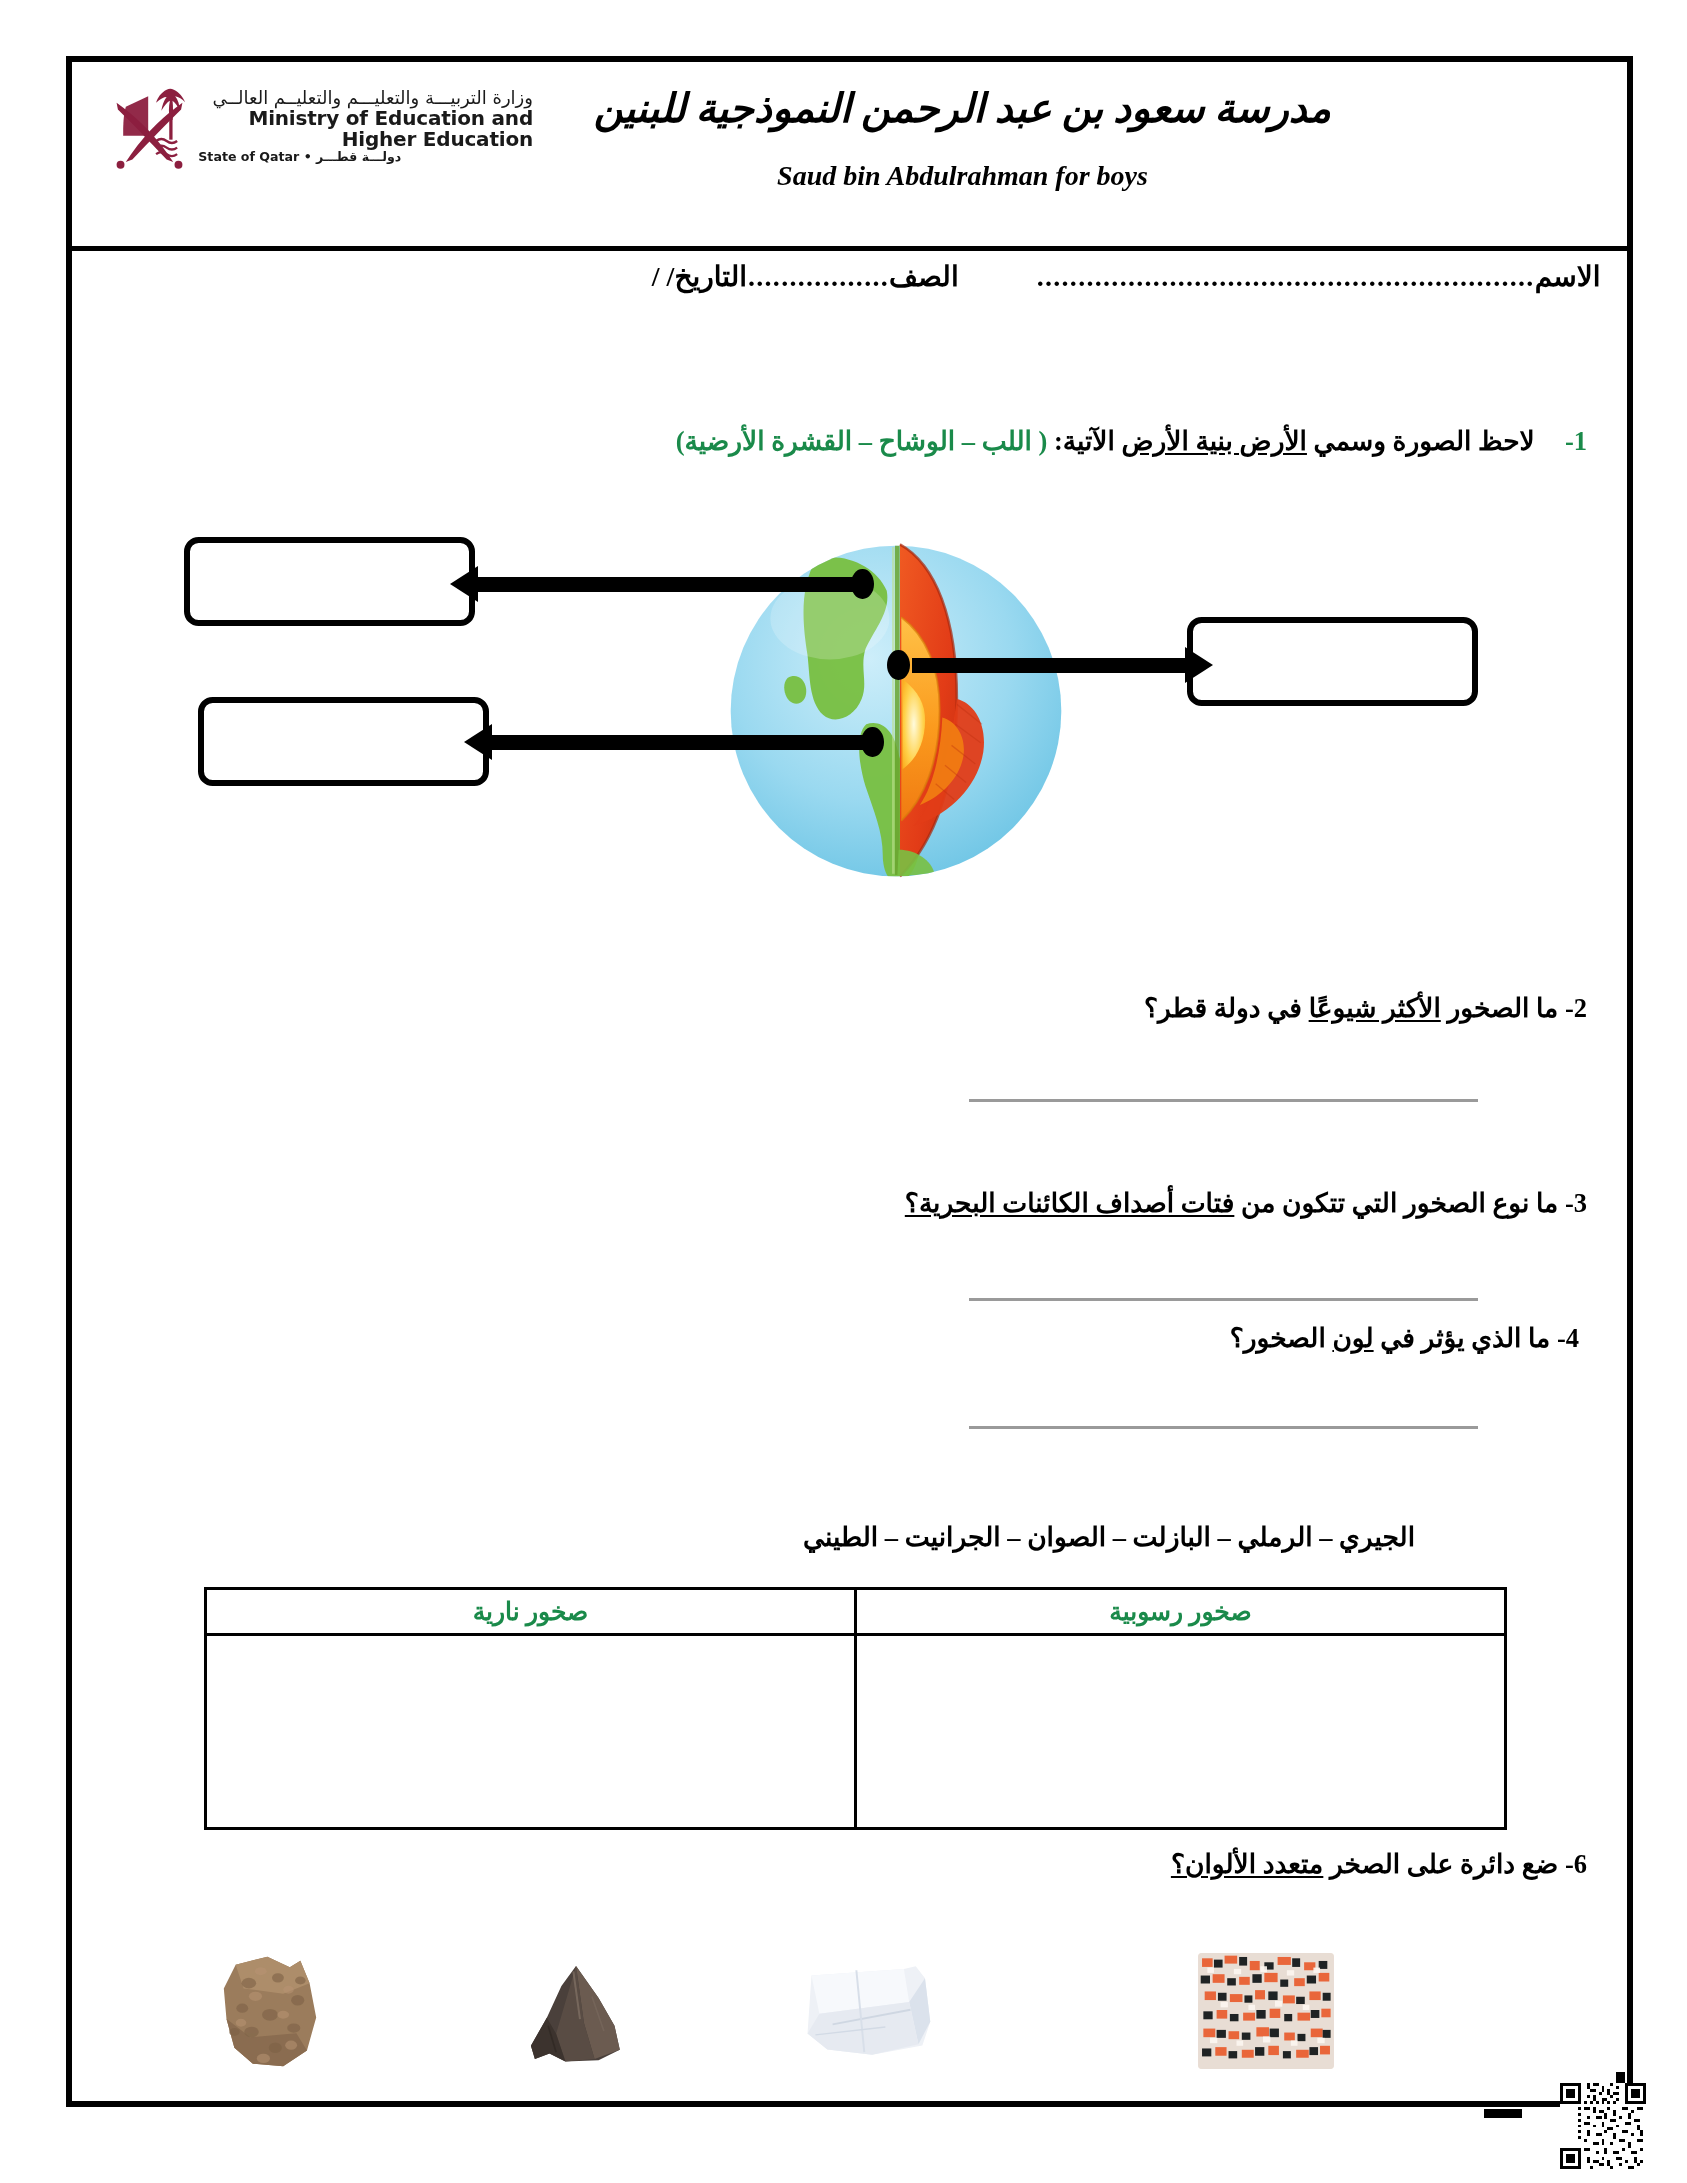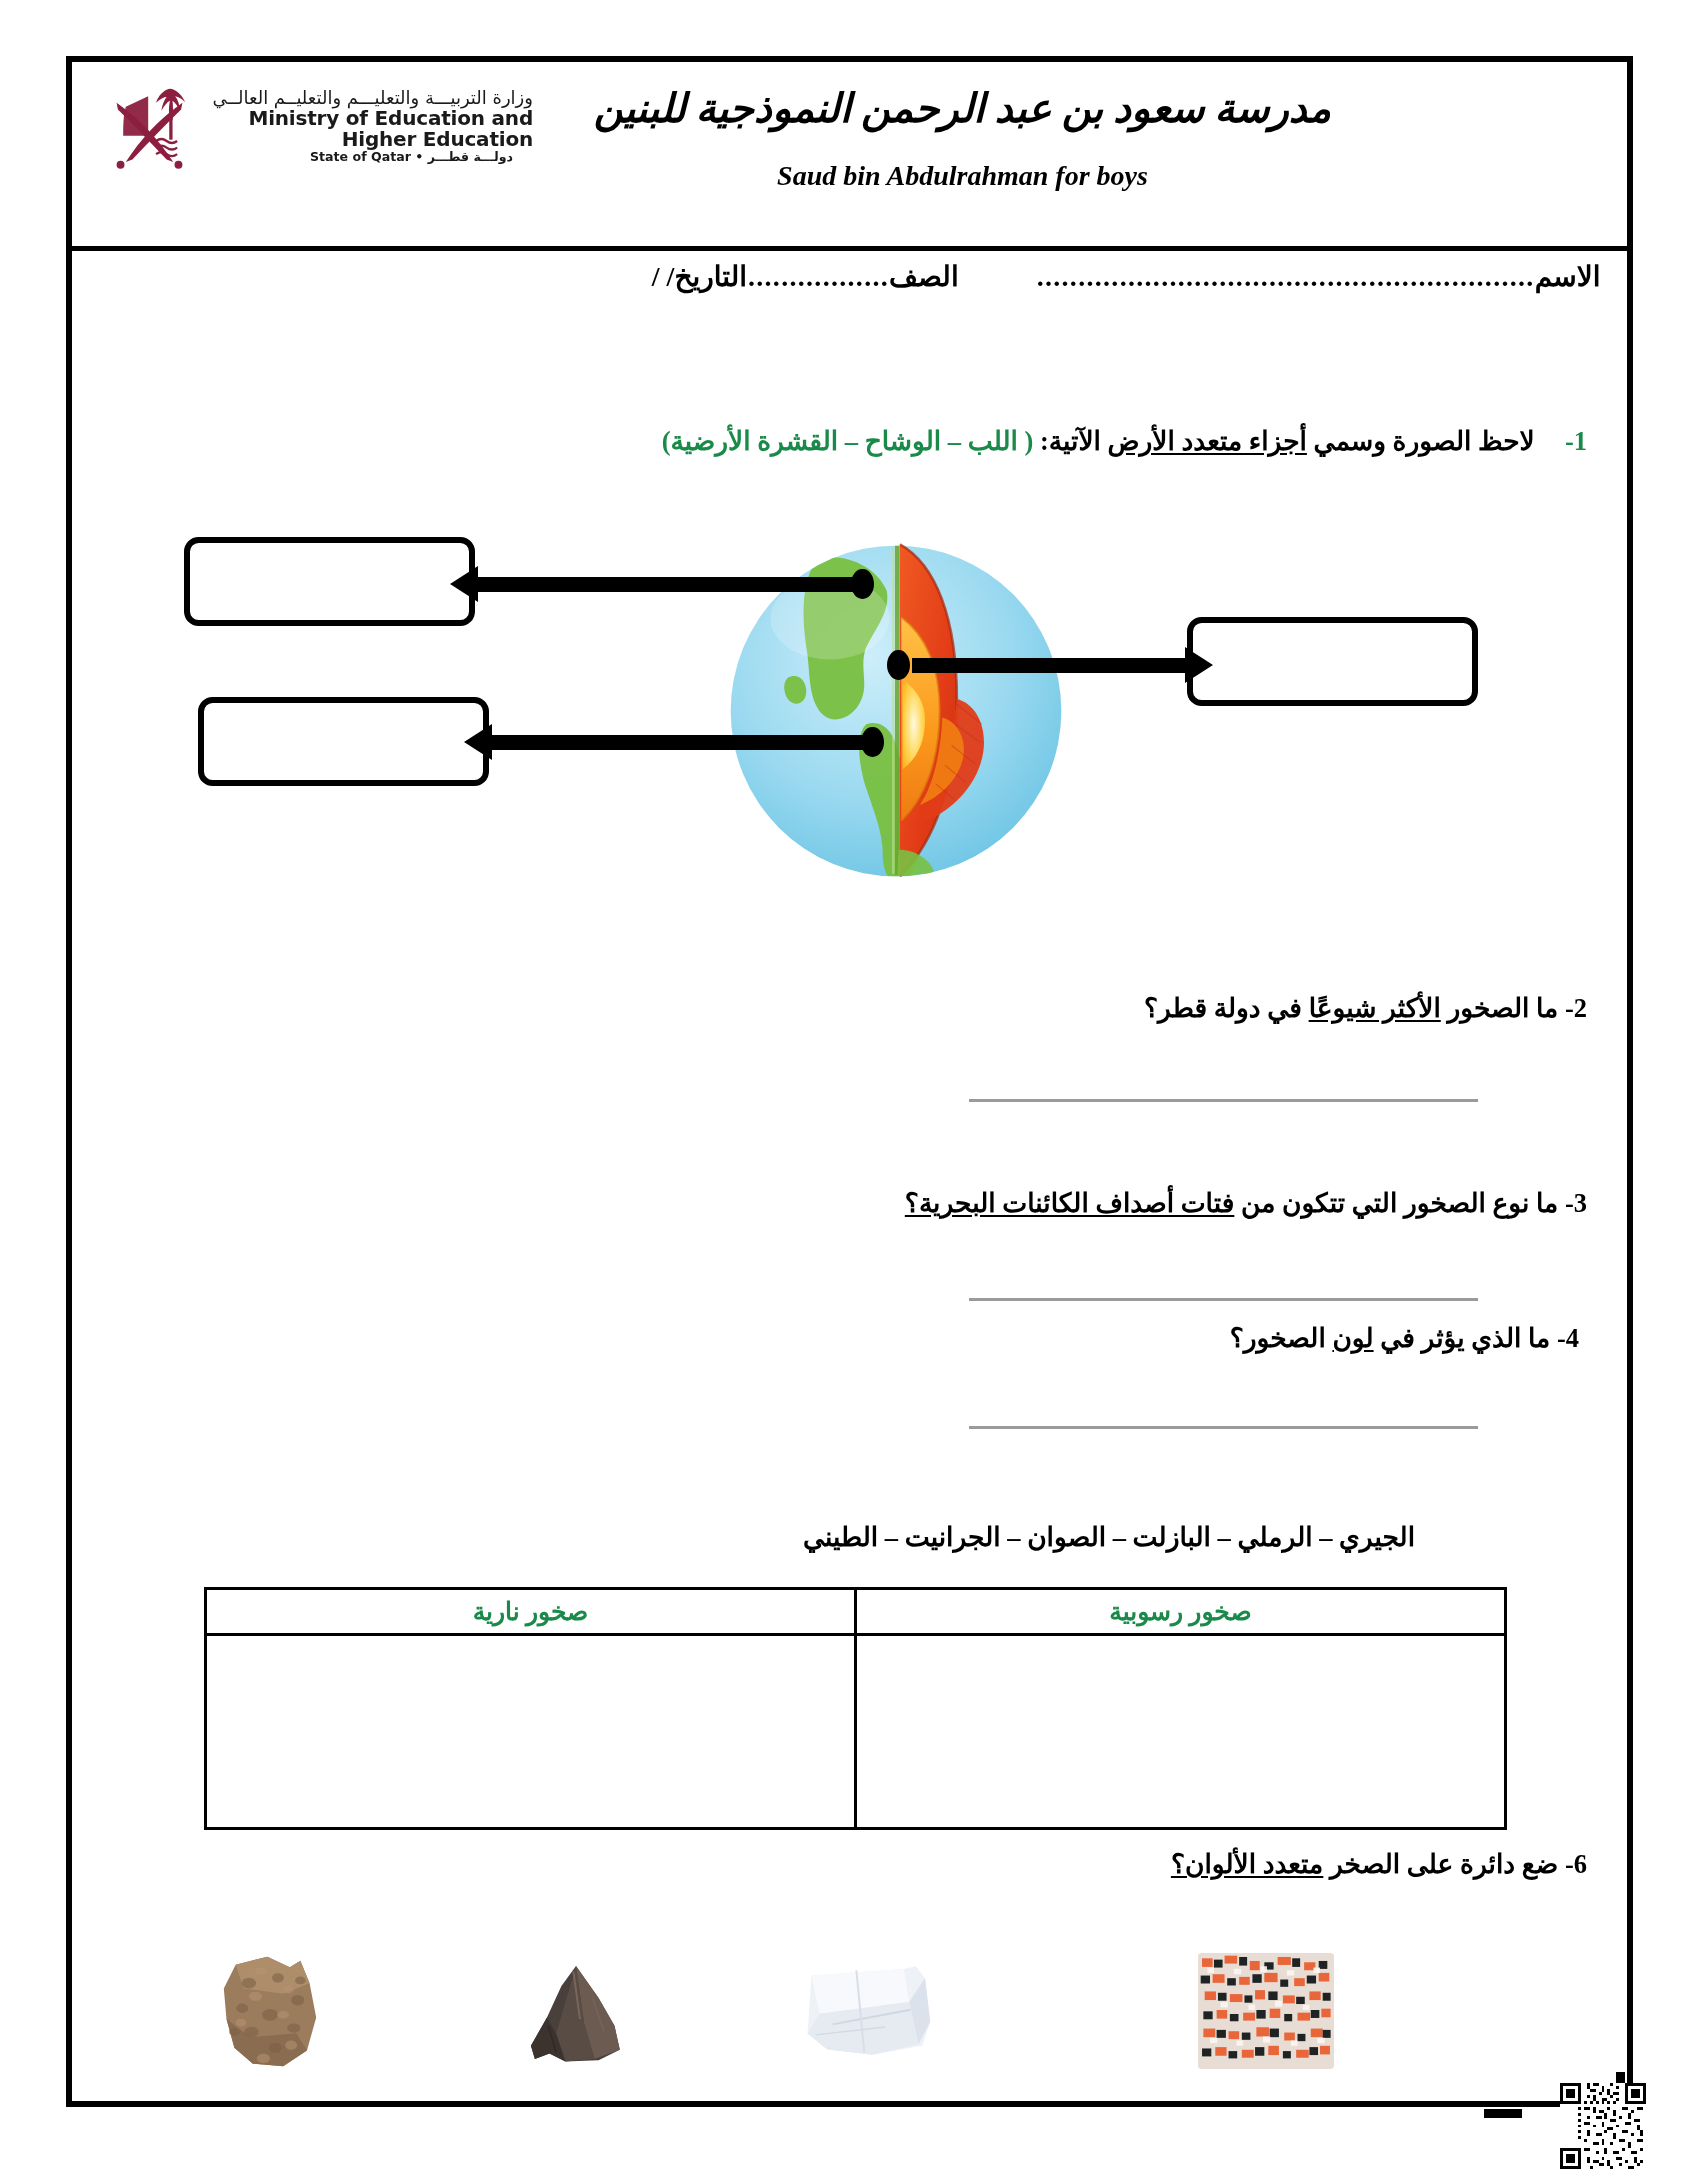--- a/index.html
+++ b/index.html
@@ -102,21 +102,21 @@
     direction: ltr;
     text-align: right;
     letter-spacing: -0.2px;
   }
   .min-state {
     font-family: "DejaVu Sans", sans-serif;
     font-size: 12.6px;
     font-weight: bold;
     color: #1a1a1a;
     direction: rtl;
-    text-align: right;
+    text-align: left;
     padding-right: 20px;
   }
 
   .header-rule {
     position: absolute;
     left: 0;
     top: 184px;
     width: 100%;
     height: 4.6px;
     background: #000;
@@ -315,21 +315,21 @@
     <span class="lbl">الصف</span>
     <span class="dots dots-short">..................</span>
     <span class="lbl">التاريخ</span>
     <span class="lbl">/    /</span>
   </div>
 
   <div class="q q-green" style="right:40px; top:363px; font-size:26.5px;">
     <span>1-</span>
     <span style="display:inline-block;width:17px;"></span>
     <span style="color:#000;">لاحظ الصورة وسمي</span>
-    <span class="u" style="color:#000;">أجزاء متعدد الأرض</span>
+    <span class="u" style="color:#000;">الأرض بنية الأرض</span>
     <span style="color:#000;">الآتية:</span>
     <span>( اللب – الوشاح – القشرة الأرضية)</span>
   </div>
 
   <div class="earth-wrap">
 
     <svg style="position:absolute; left:652px; top:6.6px; width:344px; height:410px;" viewBox="0 0 520 620">
       <defs>
         <radialGradient id="gOcean" cx="42%" cy="34%" r="78%">
           <stop offset="0%" stop-color="#cdeefa"></stop>

